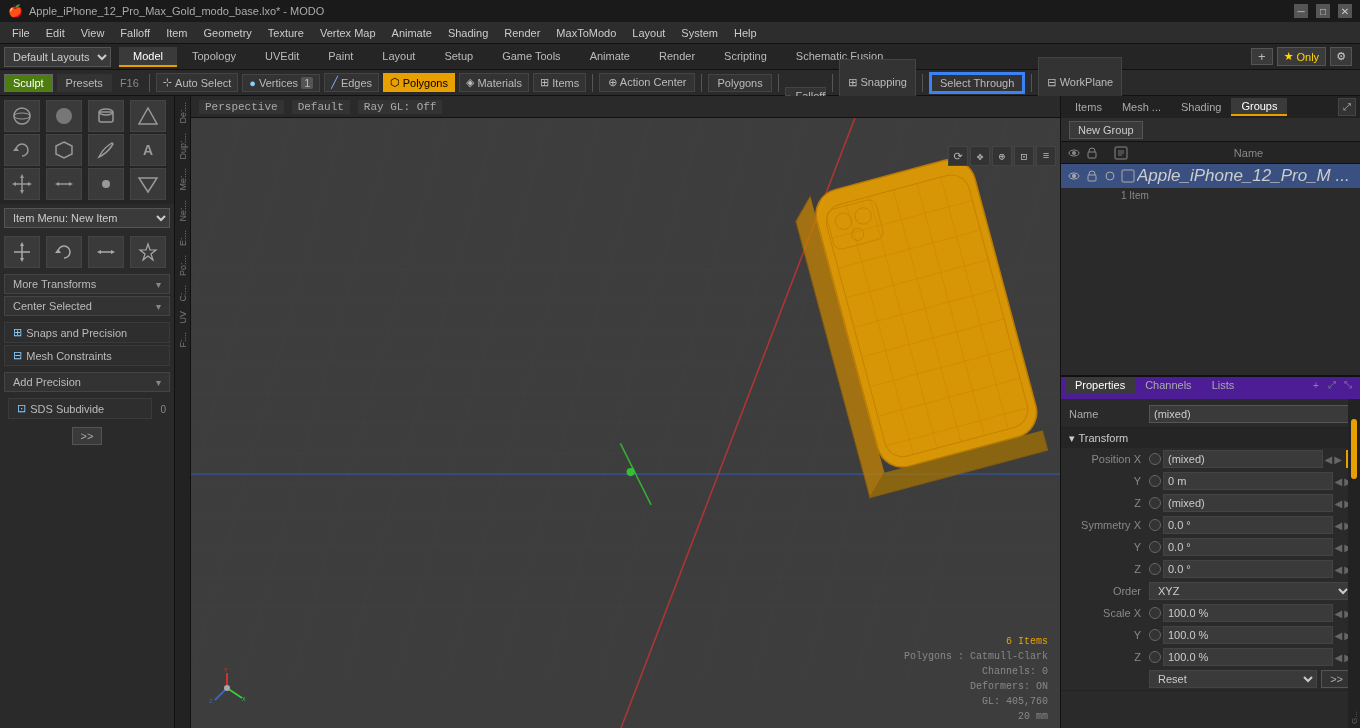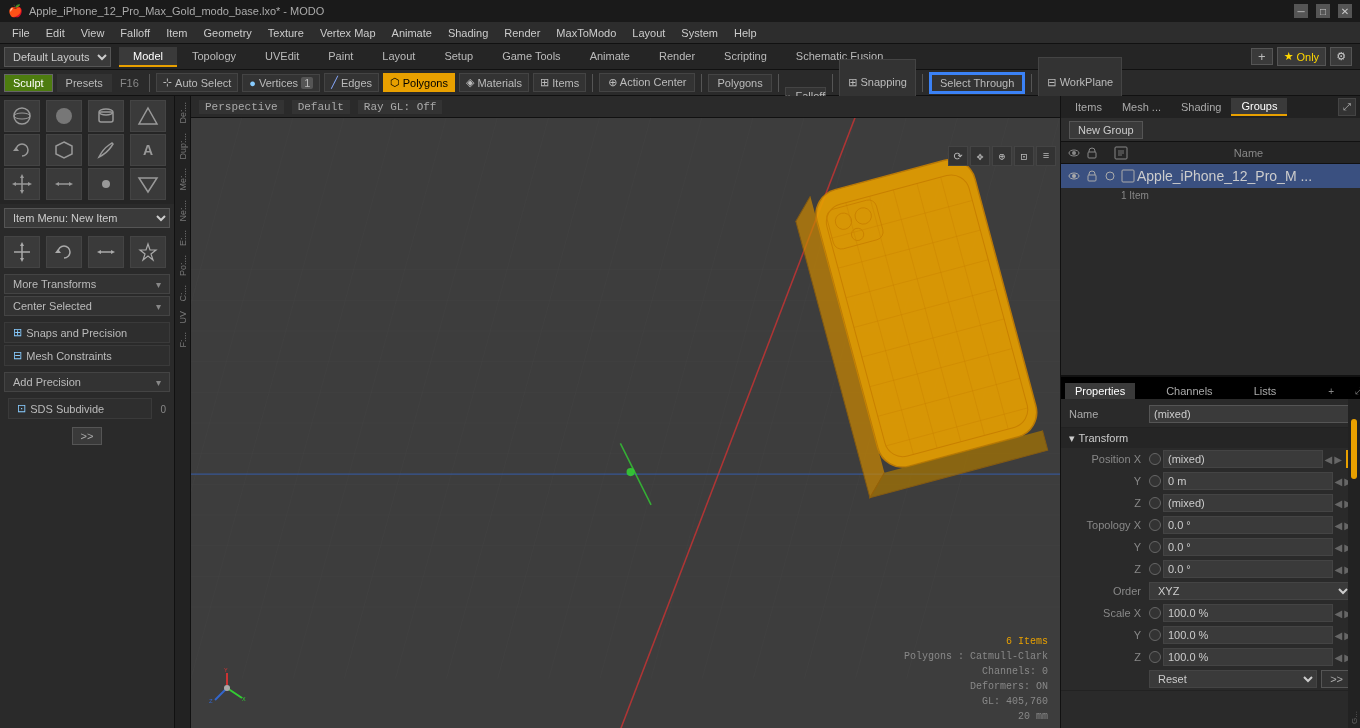--- a/index.html
+++ b/index.html
@@ -103,25 +103,25 @@
     #layer-header { height: 22px; background: #252525; display: flex; align-items: center; padding: 0 4px; border-bottom: 1px solid #111; }
     .layer-icon-btn { width: 18px; height: 18px; cursor: pointer; display: flex; align-items: center; justify-content: center; color: #bbb; font-size: 11px; }
     .name-label { flex: 1; text-align: center; font-size: 11px; color: #888; }
 
     #layer-list { background: #2a2a2a; flex: 1; }
     .layer-row { height: 24px; display: flex; align-items: center; padding: 0 4px; cursor: pointer; }
     .layer-row.selected { background: #3a5080; }
     .layer-eye { width: 18px; height: 18px; display: flex; align-items: center; justify-content: center; color: #888; cursor: pointer; font-size: 11px; }
     .layer-lock { width: 18px; height: 18px; display: flex; align-items: center; justify-content: center; color: #888; cursor: pointer; font-size: 10px; }
     .layer-type { width: 18px; height: 18px; display: flex; align-items: center; justify-content: center; color: #888; font-size: 10px; }
-    .layer-name { flex: 1; font-size: 14px; color: #ccc; overflow: hidden; text-overflow: ellipsis; white-space: nowrap; }
+    .layer-name { flex: 1; font-size: 17px; color: #ccc; overflow: hidden; text-overflow: ellipsis; white-space: nowrap; font-style: italic; }
 
     
     #props-panel { flex: 1; display: flex; flex-direction: column; border-top: 1px solid #111; }
-    #props-tabs { height: 22px; background: #000000; display: flex; align-items: flex-end; padding: 0 4px; gap: 21px; }
+    #props-tabs { height: 22px; background: #4c1d95; display: flex; align-items: flex-start; padding: 0 4px; }
     .pt-tab { padding: 2px 10px; font-size: 11px; color: #aaa; cursor: pointer; }
     .pt-tab.active { background: #3a3a3a; color: #fff; }
     .pt-spacer { flex: 1; }
     .pt-icon { width: 16px; height: 16px; cursor: pointer; display: flex; align-items: center; justify-content: center; color: #888; font-size: 10px; }
 
     #props-content { flex: 1; overflow-y: auto; background: #2a2a2a; padding: 2px 0; }
     .props-name-row { display: flex; align-items: center; padding: 4px 8px; border-bottom: 1px solid #222; }
     .props-name-label { font-size: 11px; color: #aaa; width: 80px; }
     .props-name-input { flex: 1; background: #3a3a3a; border: 1px solid #555; color: #ccc; font-size: 11px; padding: 2px 4px; }
 
@@ -644,21 +644,21 @@
             <span class="props-label">Z</span>
             <div class="props-value">
               <div class="props-radio"></div>
               <input class="props-input" type="text" value="(mixed)" style="">
               <span class="props-arrow">◀</span>
               <span class="props-arrow">▶</span>
             </div>
           </div>
 
           <div class="props-row">
-            <span class="props-label">Topology X</span>
+            <span class="props-label">Symmetry X</span>
             <div class="props-value">
               <div class="props-radio"></div>
               <input class="props-input" type="text" value="0.0 °" style="">
               <span class="props-arrow">◀</span>
               <span class="props-arrow">▶</span>
             </div>
           </div>
 
           <div class="props-row">
             <span class="props-label">Y</span>

